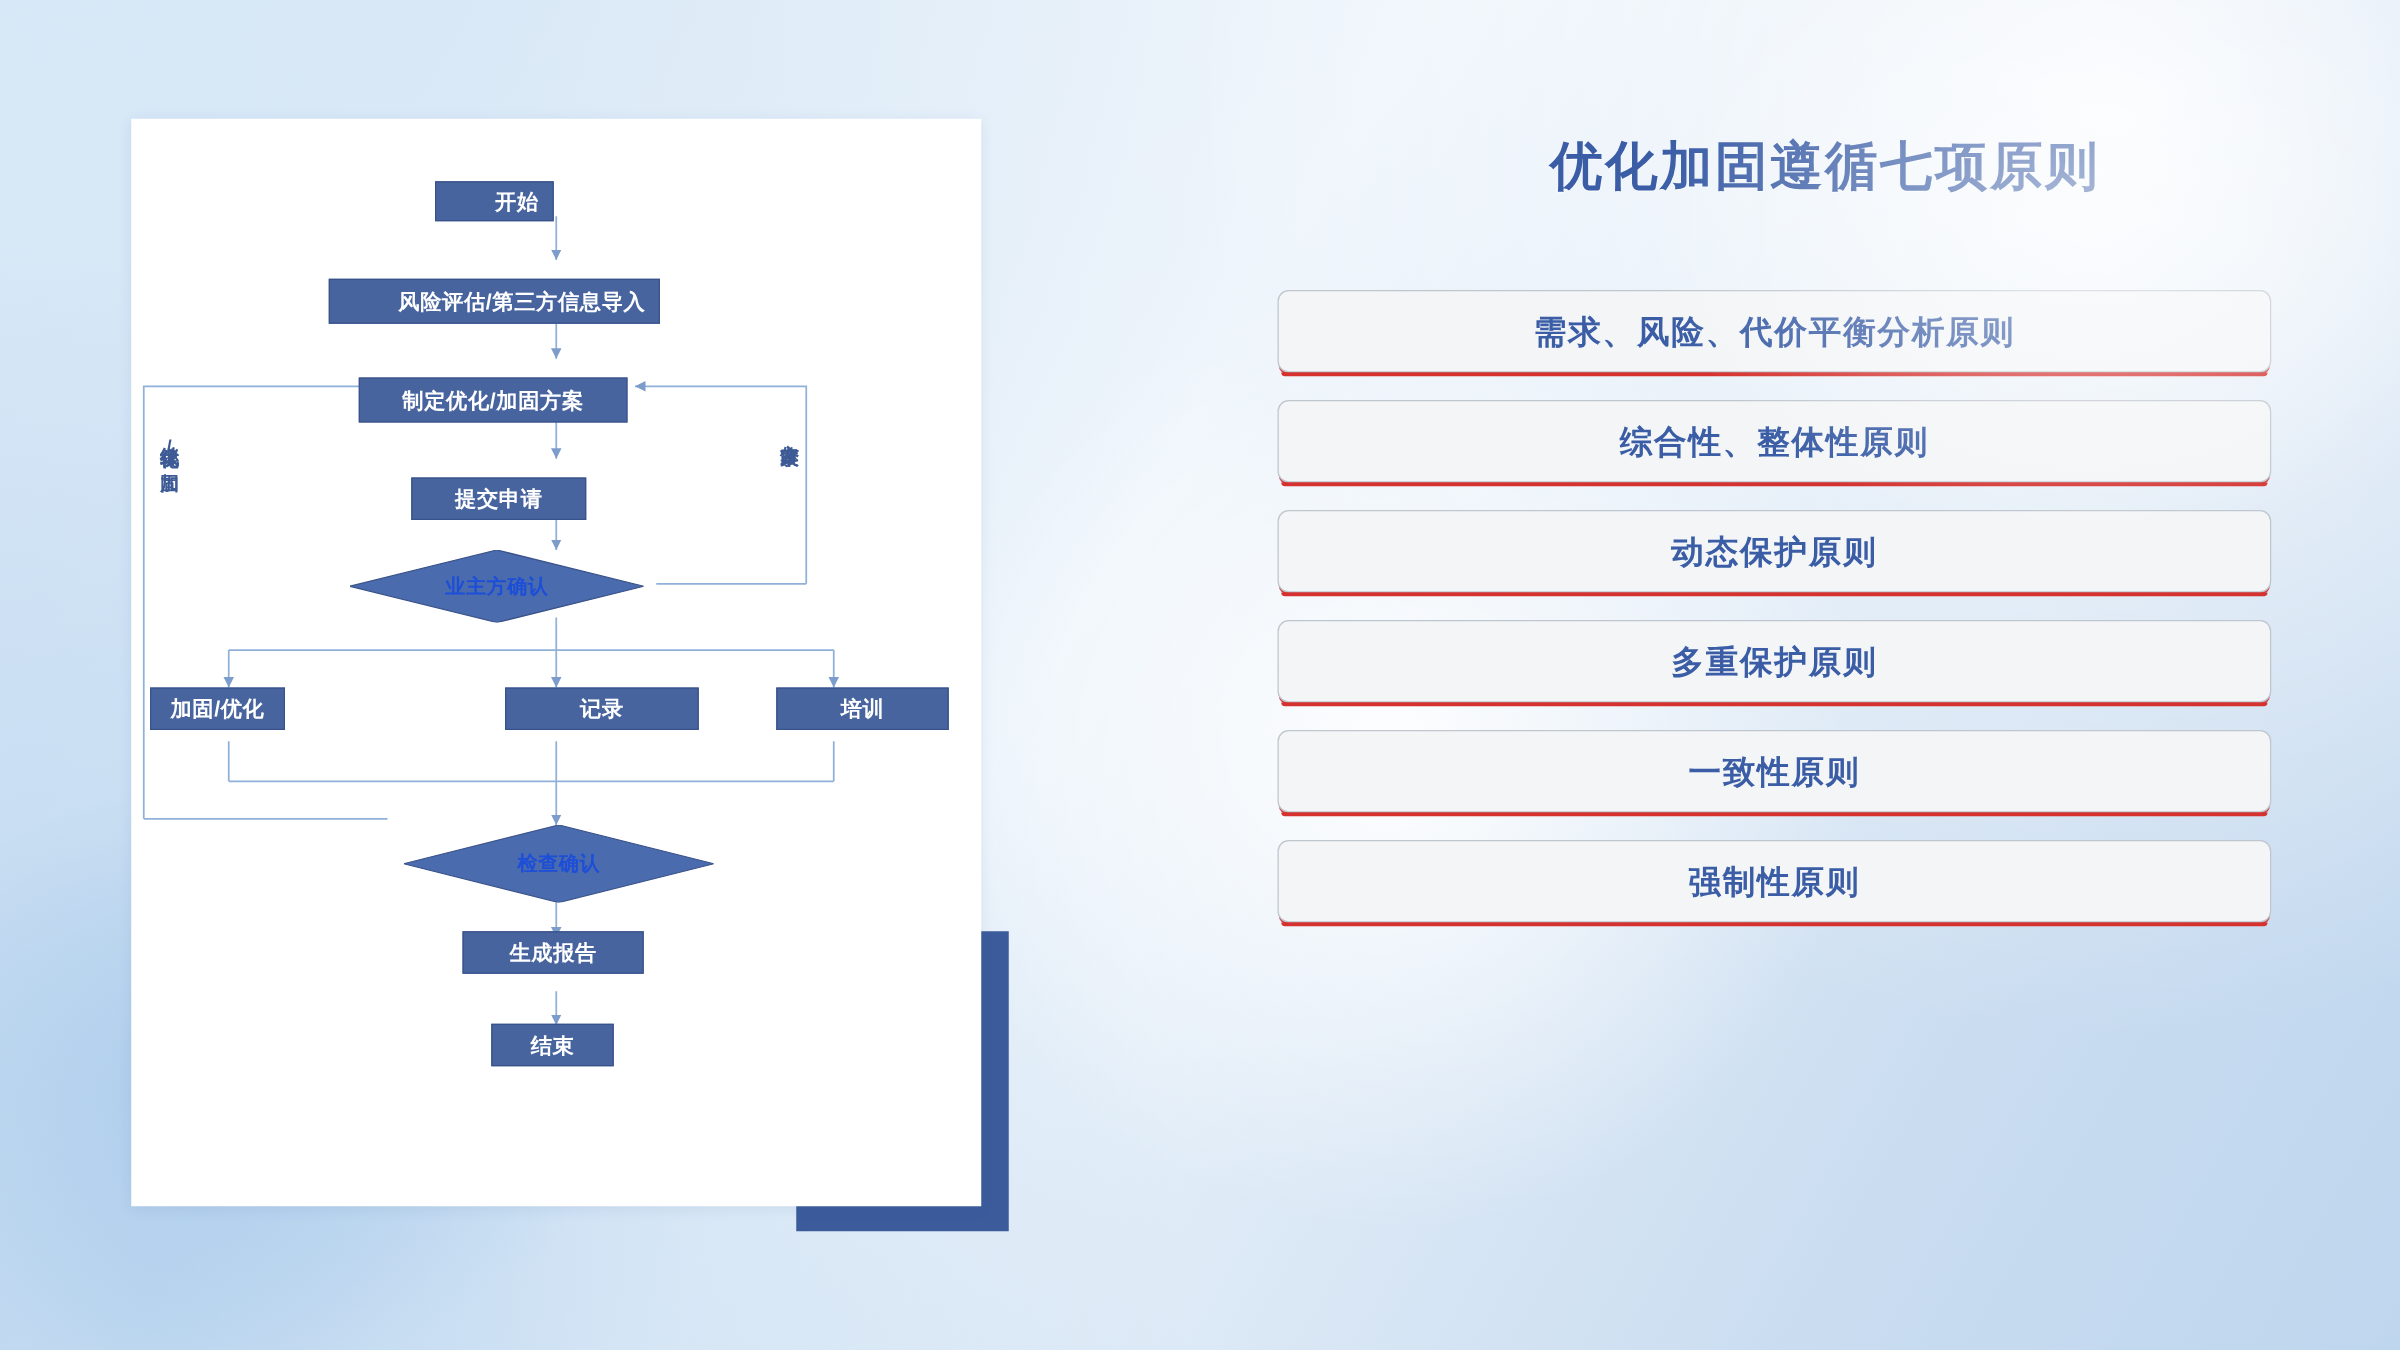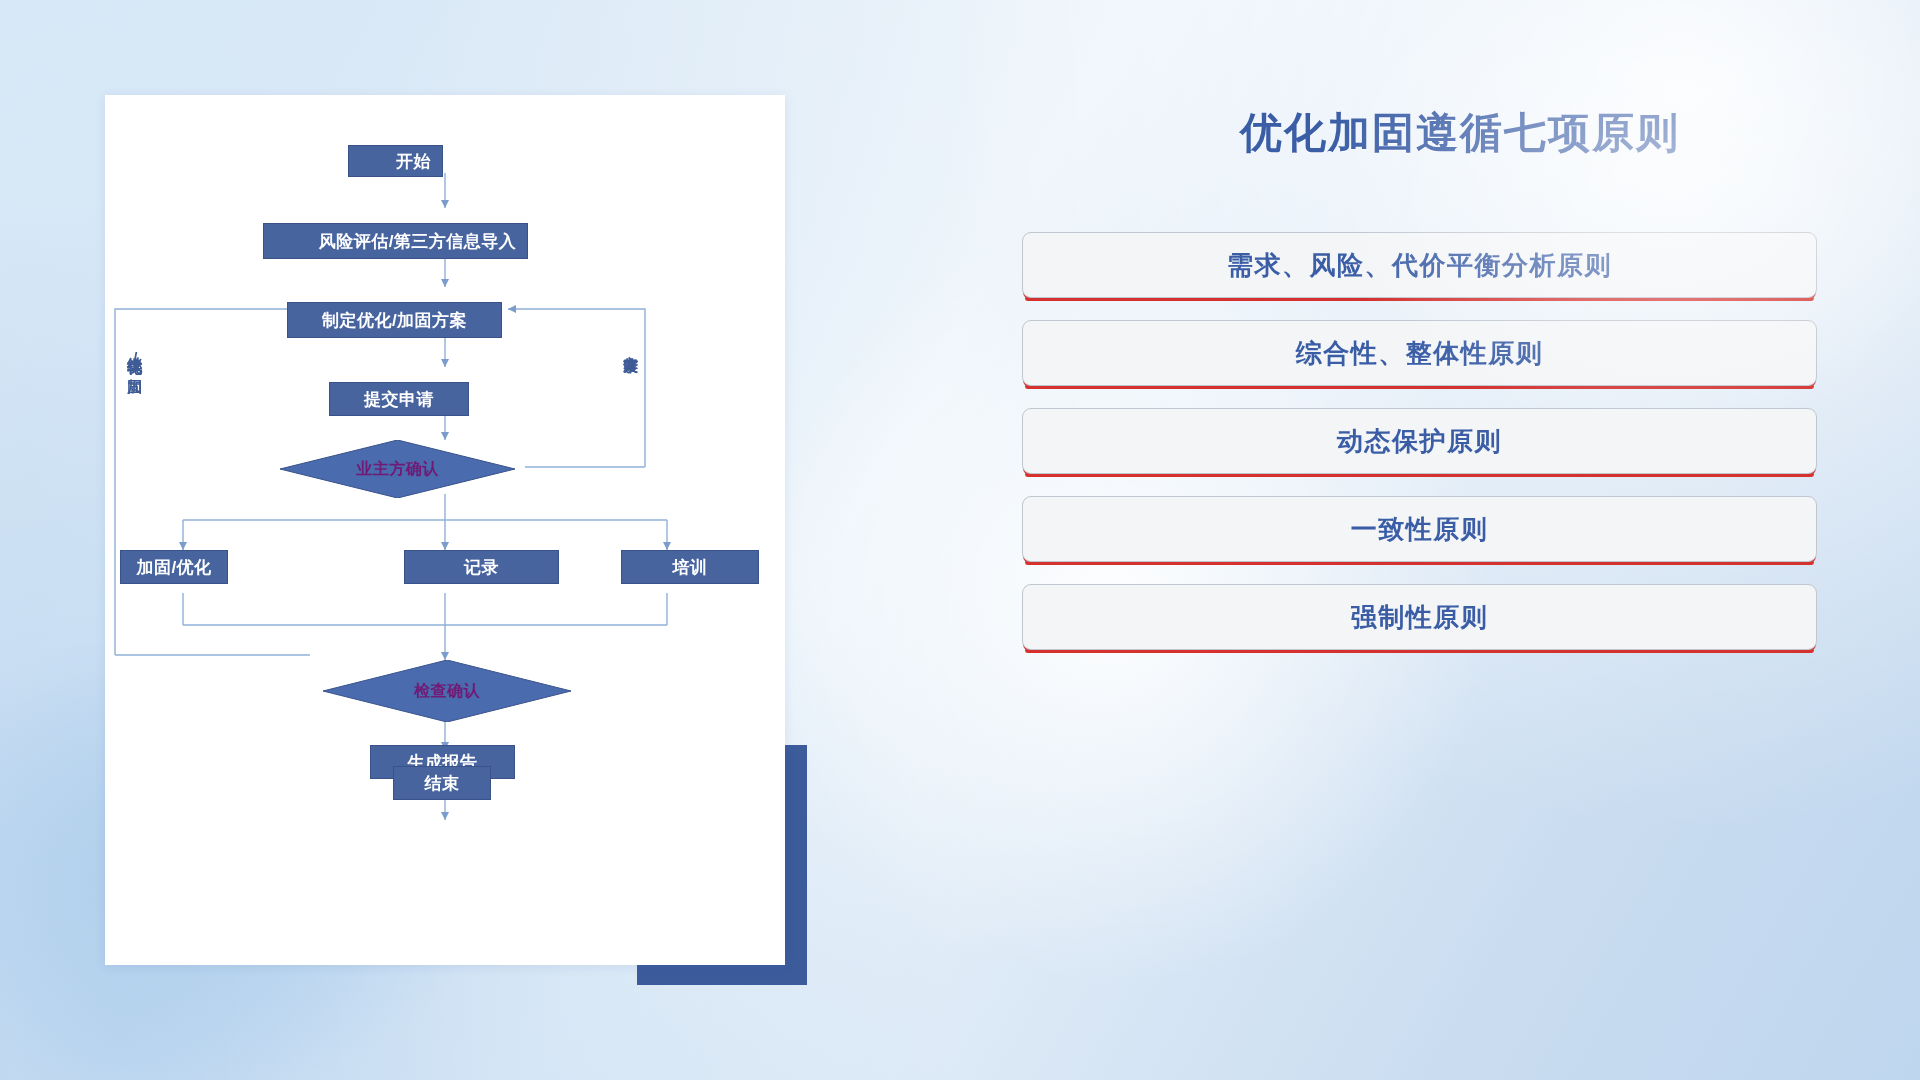--- a/index.html
+++ b/index.html
@@ -85,21 +85,21 @@
     position: absolute;
     inset: 0;
   }
   .diamond svg { display: block; }
   .diamond-label {
     position: absolute;
     inset: 0;
     display: flex;
     align-items: center;
     justify-content: center;
-    color: #701a75;
+    color: #1d4ed8;
     font-size: 16px;
     font-weight: 700;
     letter-spacing: 0.5px;
     pointer-events: none;
   }
   .conn {
     position: absolute;
     left: 0; top: 0;
     width: 680px; height: 870px;
     pointer-events: none;
@@ -259,21 +259,21 @@
             <polygon points="124,0 248,31 124,62 0,31" fill="#4a6bad" stroke="#39528a" stroke-width="1"></polygon>
           </svg>
         </div>
         <div class="diamond-label">检查确认</div>
       </div>
 
       <div class="node" style="left:265px; top:650px; width:145px; height:34px;">
         <span>生成报告</span>
       </div>
 
-      <div class="node" style="left:288px; top:671px; width:98px; height:34px;">
+      <div class="node" style="left:288px; top:724px; width:98px; height:34px;">
         <span>结束</span>
       </div>
 
       <div class="vlabel" style="left:22px; top:250px; height:150px;">继续优化/加固</div>
 
       <div class="vlabel" style="left:518px; top:248px; height:110px;">方案修改</div>
 
     </div>
   </div>
 
@@ -283,20 +283,23 @@
     <div class="principle">
       <span>需求、风险、代价平衡分析原则</span>
     </div>
     <div class="principle">
       <span>综合性、整体性原则</span>
     </div>
     <div class="principle">
       <span>动态保护原则</span>
     </div>
     <div class="principle">
+      <span>多重保护原则</span>
+    </div>
+    <div class="principle">
       <span>一致性原则</span>
     </div>
     <div class="principle">
       <span>强制性原则</span>
     </div>
   </div>
 
 </div>
 
 </body></html>

